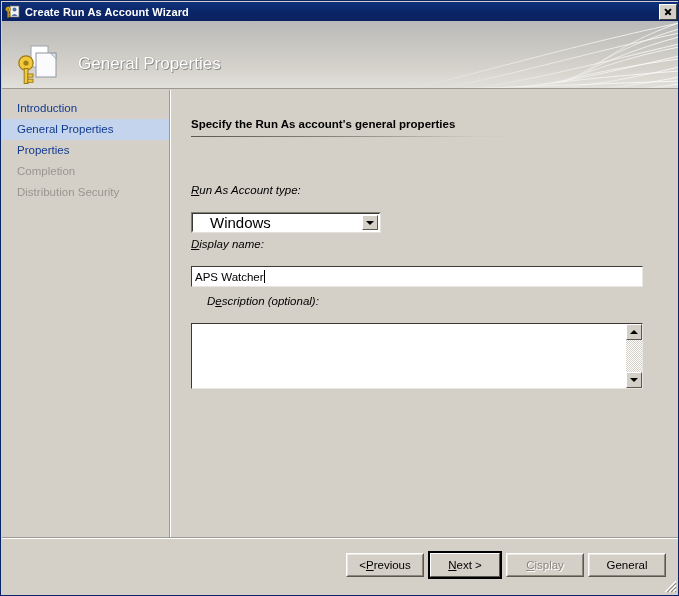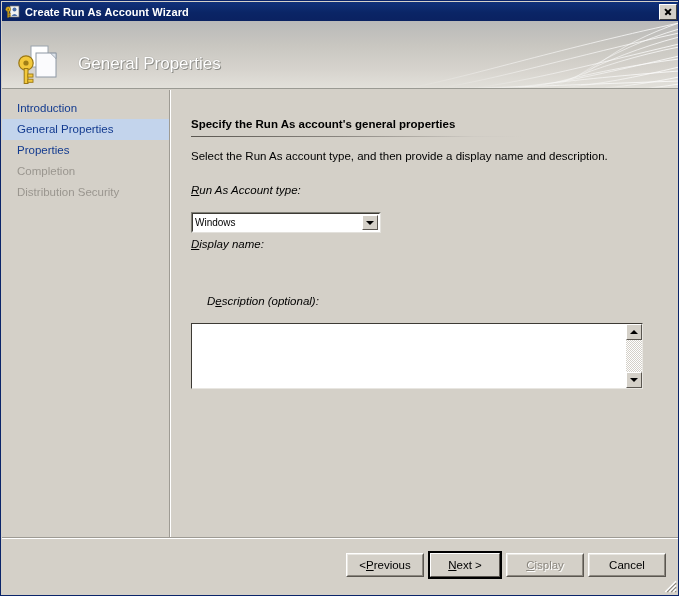--- a/index.html
+++ b/index.html
@@ -196,22 +196,22 @@
   }
   .combo-inner {
     position: absolute;
     inset: 0;
     border: 1px solid;
     border-color: #3d3a34 #ffffff #ffffff #3d3a34;
     box-sizing: border-box;
     pointer-events: none;
   }
   .combo-value {
-    padding-left: 3px;
-    font-size: 10px;
+    padding-left: 18px;
+    font-size: 15px;
     color: #000;
     z-index: 1;
   }
   .combo-arrow {
     position: absolute;
     right: 2px; top: 2px;
     width: 16px; height: 15px;
     background: #d4d0c8;
     border-top: 1px solid #ffffff;
     border-left: 1px solid #ffffff;
@@ -446,32 +446,35 @@
     <div class="side-item selected">General Properties</div>
     <div class="side-item">Properties</div>
     <div class="side-item disabled">Completion</div>
     <div class="side-item disabled">Distribution Security</div>
   </div>
 
   <div class="content">
 
     <div class="page-heading">Specify the Run As account's general properties</div>
     <div class="heading-rule"></div>
-    <div class="intro-text">Select the Run As account type, and then provide a display name and description.</div>
 
     <div class="field-label" style="left:19px; top:94px;"><u>R</u><span>un As Account type:</span></div>
 
     <div class="combo">
       <span class="combo-inner"></span>
       <span class="combo-value">Windows</span>
       <span class="combo-arrow"></span>
     </div>
 
     <div class="field-label" style="left:19px; top:148px;"><u>D</u><span>isplay name:</span></div>
 
+    <div class="textinput">
+      <span class="textinput-value">APS Watcher</span>
+        <span class="caret"></span>
+    </div>
 
     <div class="field-label" style="left:35px; top:205px;"><span>D</span><u>e</u><span>scription (optional):</span></div>
 
     <div class="textarea">
       <div class="scrollbar">
         <div class="scroll-btn scroll-up"></div>
         <div class="scroll-track"></div>
         <div class="scroll-btn scroll-down"></div>
       </div>
     </div>
@@ -499,21 +502,21 @@
     </div>
 
     <div class="btn btn-create disabled">
       <span class="inner"></span>
       <u>C</u>
         <span>isplay</span>
     </div>
 
     <div class="btn btn-cancel">
       <span class="inner"></span>
-      <span>Cancel</span>
+      <span>General</span>
     </div>
 
     <span class="resize-grip">
       <svg width="14" height="14" viewBox="0 0 14 14">
         <g stroke="#8b877f" stroke-width="1.4">
           <line x1="13" y1="4" x2="4" y2="13"></line>
           <line x1="13" y1="8" x2="8" y2="13"></line>
           <line x1="13" y1="12" x2="12" y2="13"></line>
         </g>
         <g stroke="#ffffff" stroke-width="1.4">

